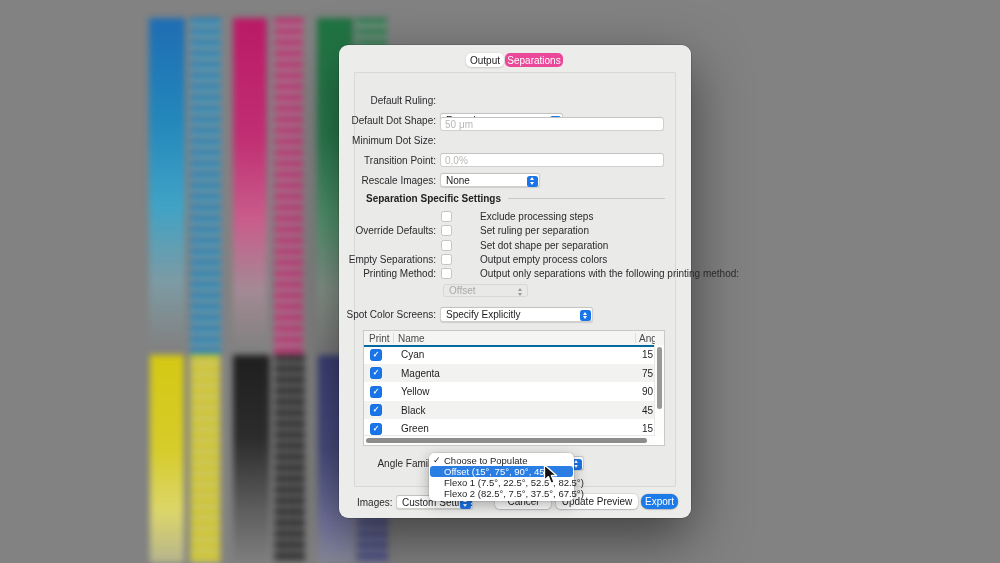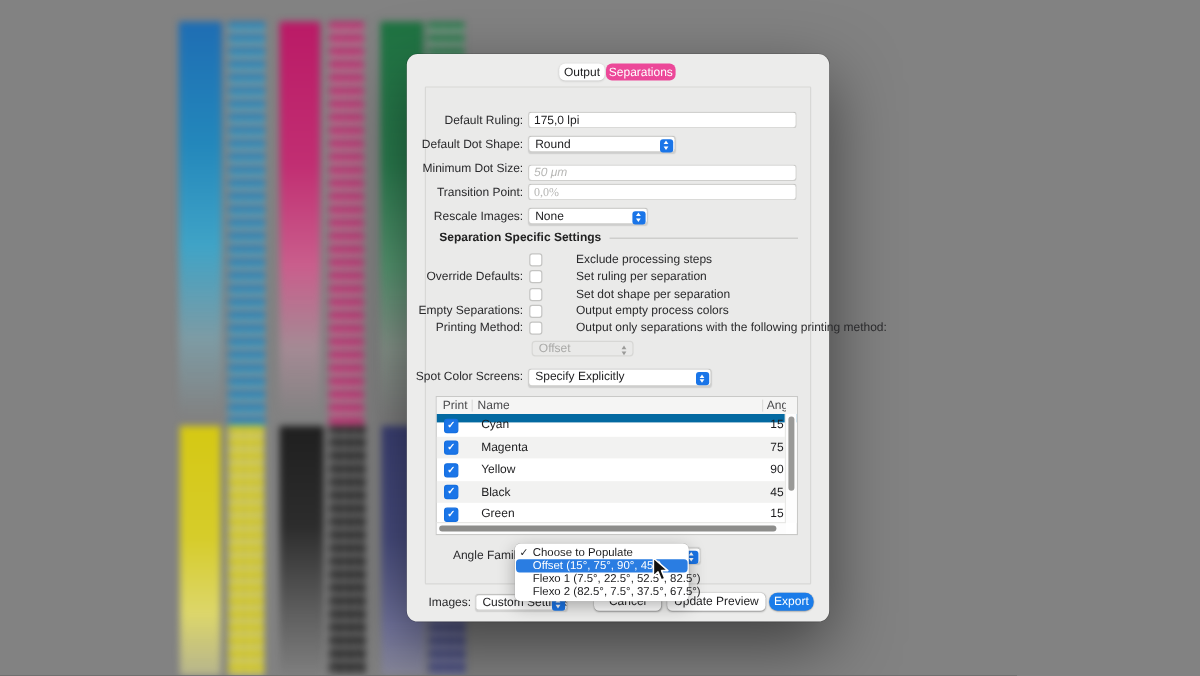--- a/index.html
+++ b/index.html
@@ -54,21 +54,21 @@
   .cblbl{position:absolute;font-size:10px;color:#2a2a2c;white-space:nowrap;padding-left:24px;}
   .tabseg{position:absolute;top:8px;height:14px;font-size:10px;display:flex;align-items:center;
           justify-content:center;border-radius:5px;}
   .tab-off{background:#fff;color:#1d1d1f;box-shadow:0 .5px 2px rgba(0,0,0,.22);}
   .tab-on{background:#ec4899;color:#fff;}
   .content-box{position:absolute;left:15px;top:27px;width:322px;height:415px;background:#eaeae9;
           border:1px solid #d8d8d6;border-radius:1px;box-sizing:border-box;}
   
   .tbl{position:absolute;left:24px;top:285px;width:302px;height:116px;background:#fff;
        border:1px solid #c9c9c7;box-sizing:border-box;font-size:10px;}
-  .thead{position:absolute;left:0;right:0;top:0;height:14px;background:#f5f5f4;border-bottom:7px solid #0369a1;color:#4a4a4c;}
+  .thead{position:absolute;left:0;right:0;top:0;height:14px;background:#f5f5f4;border-bottom:2px solid #0369a1;color:#4a4a4c;}
   .thead .div1{position:absolute;left:29px;top:2px;bottom:2px;width:1px;background:#dddddb;}
   .thead .div2{position:absolute;left:271px;top:2px;bottom:2px;width:1px;background:#dddddb;}
   .trow{position:absolute;left:0;right:9px;height:18.5px;}
   .trow.alt{background:#f2f2f1;}
   .trow .nm{position:absolute;left:37px;top:4px;}
   .trow .ang{position:absolute;right:2px;top:4px;}
   .vtrack{position:absolute;top:14px;right:0;width:9px;bottom:9px;background:#fdfdfd;border-left:1px solid #e8e8e6;}
   .vthumb{position:absolute;top:2px;left:1.5px;width:5px;height:62px;border-radius:3px;background:#999997;}
   .htrack{position:absolute;left:0;right:9px;bottom:0;height:9px;background:#fdfdfd;border-top:1px solid #e8e8e6;}
   .hthumb{position:absolute;left:2px;top:1.5px;height:5px;width:281px;border-radius:3px;background:#8d8d8b;}
@@ -111,33 +111,32 @@
       <span>Output</span>
     </div>
     <div class="tabseg tab-on" style="left:166px;width:58px">
       <span>Separations</span>
     </div>
 
     <div class="content-box"></div>
 
 
     <span class="rlbl" style="left:-33px;top:50px">Default Ruling:</span>
-    <input class="field" style="left: 101px; top: 48px; width: 224px;" readonly="" value="175,0 lpi">
 
     <span class="rlbl" style="left:-33px;top:70px">Default Dot Shape:</span>
     <div class="popup" style="left:101px;top:68px;width:123px">
       <span>Round</span>
       <span class="stepper"></span>
     </div>
 
     <span class="rlbl" style="left:-33px;top:90px">Minimum Dot Size:</span>
-    <input class="field" style="left: 101px; top: 92px; width: 224px; font-style: italic;" readonly="" placeholder="50 μm">
+    <input class="field" style="left: 101px; top: 72px; width: 224px;" readonly="" placeholder="50 μm">
 
     <span class="rlbl" style="left:-33px;top:110px">Transition Point:</span>
-    <input class="field" style="left: 101px; top: 108px; width: 224px; font-family: Liberation Serif, serif;" readonly="" placeholder="0,0%">
+    <input class="field" style="left: 101px; top: 108px; width: 224px;" readonly="" placeholder="0,0%">
 
     <span class="rlbl" style="left:-33px;top:130px">Rescale Images:</span>
     <div class="popup" style="left:101px;top:128px;width:100px">
       <span>None</span>
       <span class="stepper"></span>
     </div>
 
     <div class="sect" style="top:148px">
       <span class="t">Separation Specific Settings</span>
       <span class="line"></span>

